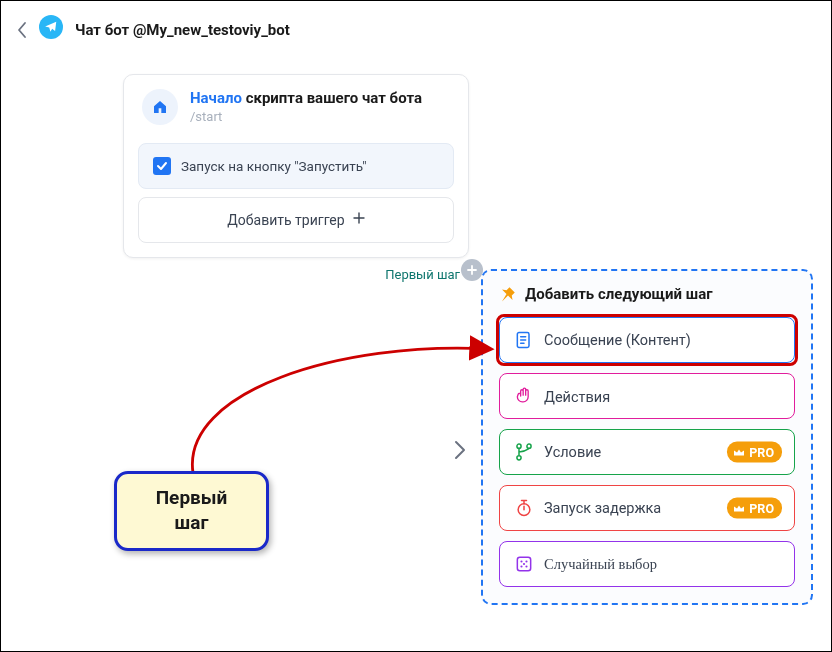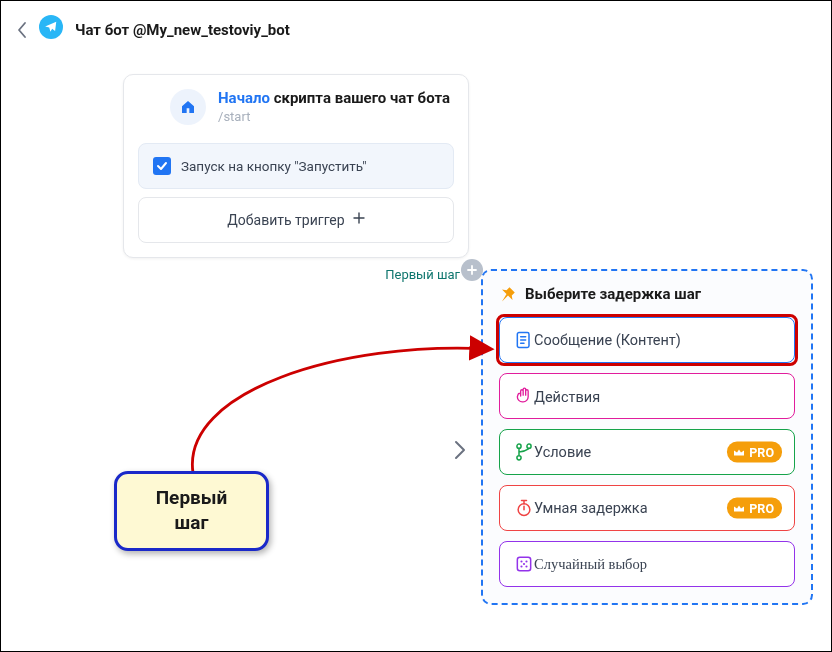--- a/index.html
+++ b/index.html
@@ -48,21 +48,20 @@
       background: #fff;
       border: 1px solid #e5e7eb;
       border-radius: 10px;
       box-shadow: 0 1px 3px rgba(0,0,0,0.06);
     }
     .start-card-header {
       display: flex;
       align-items: flex-start;
       padding: 14px 18px 10px 18px;
       gap: 12px;
-      justify-content: flex-end;
     }
     .home-icon-wrap {
       width: 36px;
       height: 36px;
       border-radius: 50%;
       background: #edf3fc;
       display: flex;
       align-items: center;
       justify-content: center;
       flex-shrink: 0;
@@ -162,21 +161,21 @@
       font-weight: 700;
       color: #1a1a1a;
     }
     .option {
       border: 1.5px solid;
       border-radius: 8px;
       padding: 12px 14px;
       margin-bottom: 10px;
       display: flex;
       align-items: center;
-      gap: 0;
+      gap: 10px;
       cursor: pointer;
       background: #fff;
       position: relative;
     }
     .option:last-child { margin-bottom: 0; }
     .option-label {
       font-size: 14.5px;
       color: #3a4352;
     }
     .opt-message { border-color: #2175f3; }
@@ -294,21 +293,21 @@
   <svg width="12" height="12" viewBox="0 0 12 12">
     <path d="M6 2 V10 M2 6 H10" stroke="#fff" stroke-width="1.8" stroke-linecap="round"></path>
   </svg>
 </div>
 
 <div class="chooser">
   <div class="chooser-header">
     <svg width="18" height="18" viewBox="0 0 24 24">
       <path d="M14 3 L21 10 L17 14 L18 20 L12 14 L4 22 L10 12 L4 6 L10 7 Z" fill="#f59e0b"></path>
     </svg>
-    <div class="chooser-title">Выберите задержка шаг</div>
+    <div class="chooser-title">Добавить следующий шаг</div>
   </div>
 
   <div class="option opt-message">
     <div class="red-highlight"></div>
     <svg width="20" height="20" viewBox="0 0 24 24">
       <rect x="4" y="3" width="14" height="18" rx="2" fill="none" stroke="#2175f3" stroke-width="1.8"></rect>
       <path d="M8 8 H14 M8 12 H14 M8 16 H12" stroke="#2175f3" stroke-width="1.8" stroke-linecap="round"></path>
     </svg>
     <span class="option-label">Сообщение (Контент)</span>
   </div>
@@ -334,21 +333,21 @@
       </svg>
       <span>PRO</span>
     </div>
   </div>
 
   <div class="option opt-delay">
     <svg width="20" height="20" viewBox="0 0 24 24">
       <circle cx="12" cy="14" r="7" fill="none" stroke="#ef4444" stroke-width="1.8"></circle>
       <path d="M12 14 V10 M9 3 H15 M12 3 V7" stroke="#ef4444" stroke-width="1.8" stroke-linecap="round"></path>
     </svg>
-    <span class="option-label">Умная задержка</span>
+    <span class="option-label">Запуск задержка</span>
     <div class="pro-badge">
       <svg width="12" height="10" viewBox="0 0 12 10">
         <path d="M1 8 L1 3 L4 5 L6 2 L8 5 L11 3 L11 8 Z" fill="#fff"></path>
       </svg>
       <span>PRO</span>
     </div>
   </div>
 
   <div class="option opt-random">
     <svg width="20" height="20" viewBox="0 0 24 24">

